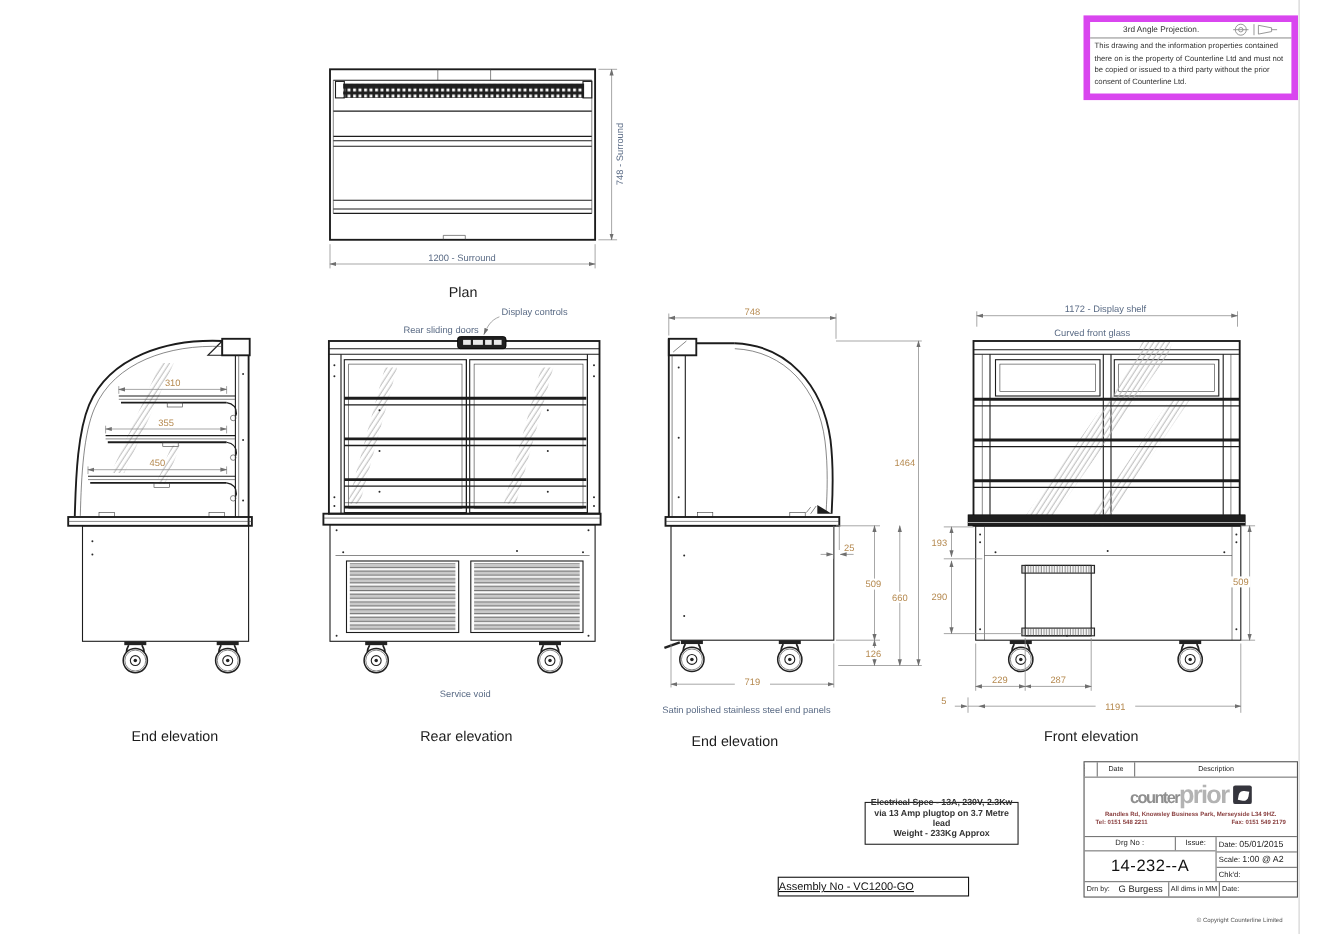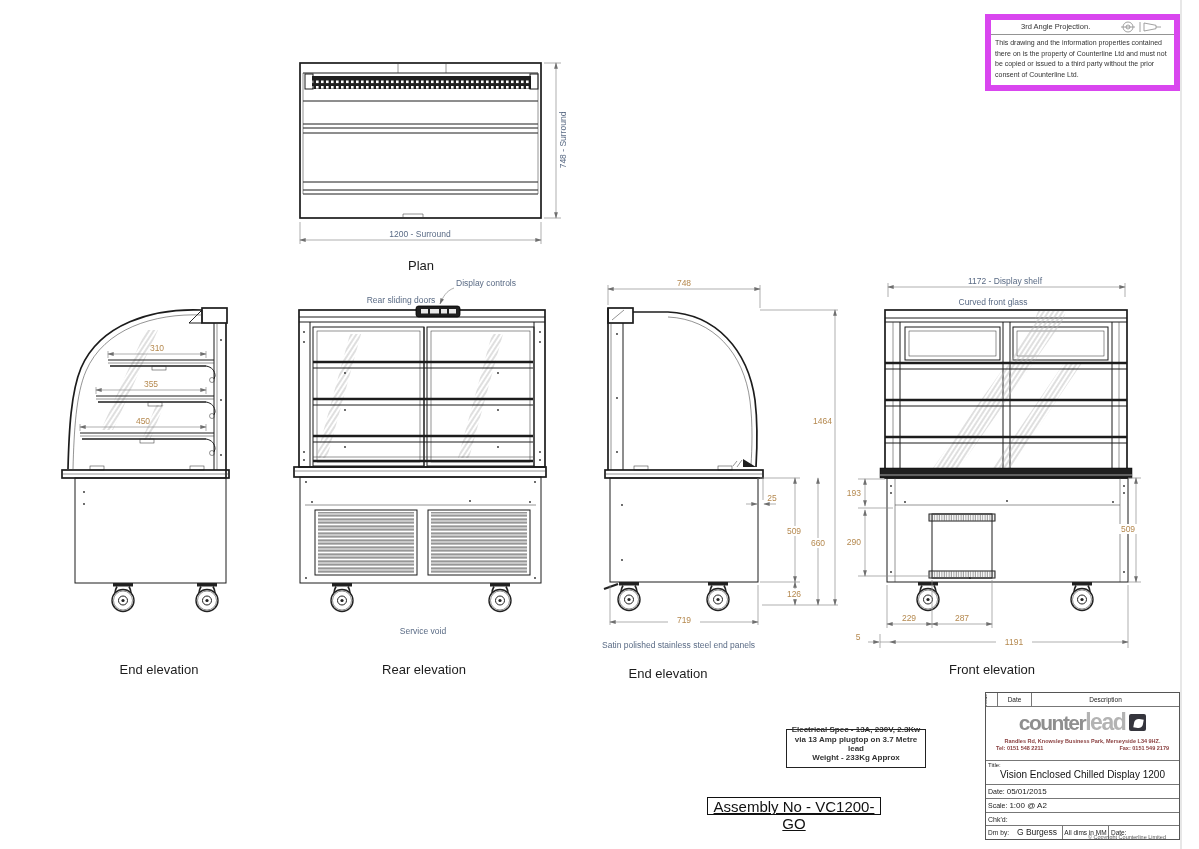--- a/index.html
+++ b/index.html
@@ -26,32 +26,32 @@
                padding-left:30px;position:relative;}
   .notice-head svg{position:absolute;right:3px;top:1px;}
   .notice-body{font-size:7px;line-height:10.5px;padding:3px 4px 5px 4px;}
   
   .spec{left:786px;top:729px;width:140px;height:39px;border:1.5px solid #222;
         font-size:8px;color:#333;text-align:center;font-weight:bold;}
   .spec p{margin:0;position:absolute;width:100%;left:0;}
   .spec .l1{top:-5px;} .spec .l2{top:5px;} .spec .l3{top:23px;}
   
   .assembly{left:707px;top:797px;width:174px;height:18px;border:1.6px solid #111;
-            font-size:15px;line-height:17px;text-align:center;color:#111;
+            font-size:10px;line-height:17px;text-align:left;color:#111;
             text-decoration:underline;}
   
   .tb{left:985px;top:692px;width:195px;border:1px solid #555;color:#222;background:#fff;}
   .tb-r1{display:flex;height:13px;border-bottom:1px solid #777;align-items:stretch;}
   .tb-issuecol{width:11px;border-right:1px solid #777;position:relative;overflow:hidden;}
   .tb-issuecol span{position:absolute;left:-7px;top:4px;font-size:5px;transform:rotate(-90deg);}
   .tb-datecol{width:33px;border-right:1px solid #777;font-size:6.5px;text-align:center;line-height:13px;}
   .tb-desccol{flex:1;font-size:6.5px;text-align:center;line-height:13px;}
   .tb-logo{height:51px;border-bottom:1px solid #777;text-align:center;}
   .logo-row{display:flex;justify-content:center;align-items:center;gap:4px;margin-top:2px;}
-  .lt1{font-size:21px;font-weight:bold;letter-spacing:-1.5px;color:#8f8f8f;}
+  .lt1{font-size:15px;font-weight:bold;letter-spacing:-1.5px;color:#8f8f8f;}
   .lt2{font-size:23px;font-weight:bold;letter-spacing:-1.5px;color:#b3b3b3;}
   .logo-icon{width:17px;height:17px;background:#35353d;border-radius:2px;position:relative;}
   .logo-icon i{position:absolute;right:3px;bottom:3px;width:9px;height:9px;background:#fff;
                border-radius:50% 0 50% 0;transform:rotate(10deg);}
   .addr{font-size:5.5px;font-weight:bold;color:#8a4040;line-height:7px;margin-top:2px;}
   .addr2{display:flex;justify-content:space-between;padding:0 10px;}
   .tb-title{height:23px;border-bottom:1px solid #777;position:relative;}
   .tb-title-label{position:absolute;left:2px;top:1px;font-size:6px;}
   .tb-title-text{text-align:center;padding-top:8px;font-size:10px;color:#111;}
   .tb-mid{display:flex;height:40px;border-bottom:1px solid #777;}
@@ -390,38 +390,41 @@
 <div class="ov tb">
   <div class="tb-r1">
     <div class="tb-issuecol">
           <span>Issue</span>
         </div>
     <div class="tb-datecol">Date</div>
     <div class="tb-desccol">Description</div>
   </div>
   <div class="tb-logo">
     <div class="logo-row">
-      <span><span class="lt1">counter</span><span class="lt2">lead</span></span>
+      <span><span class="lt1">counter</span><span class="lt2">prior</span></span>
       <span class="logo-icon">
             <i></i>
           </span>
     </div>
     <div class="addr">
       <div>Randles Rd, Knowsley Business Park, Merseyside L34 9HZ.</div>
       <div class="addr2">
         <span>Tel: 0151 548 2211</span>
         <span>Fax: 0151 549 2179</span>
       </div>
     </div>
   </div>
-  <div class="tb-title">
-    <span class="tb-title-label">Title:</span>
-    <div class="tb-title-text">Vision Enclosed Chilled Display 1200</div>
-  </div>
   <div class="tb-mid">
+    <div class="tb-drg">
+      <div class="tb-drg-top">
+        <div class="drgno-label">Drg No :</div>
+        <div class="issue-label">Issue:</div>
+      </div>
+      <div class="tb-drg-num">14-232--A</div>
+    </div>
     <div class="tb-meta">
       <div class="meta-row"><span>Date:</span> <b>05/01/2015</b></div>
       <div class="meta-row"><span>Scale:</span> <b>1:00 @ A2</b></div>
       <div class="meta-row"><span>Chk'd:</span></div>
     </div>
   </div>
   <div class="tb-bot">
     <span class="c drnby-label">Drn by:</span>
     <span class="c drnby-val">G Burgess</span>
     <span class="c dims-note">All dims in MM</span>

